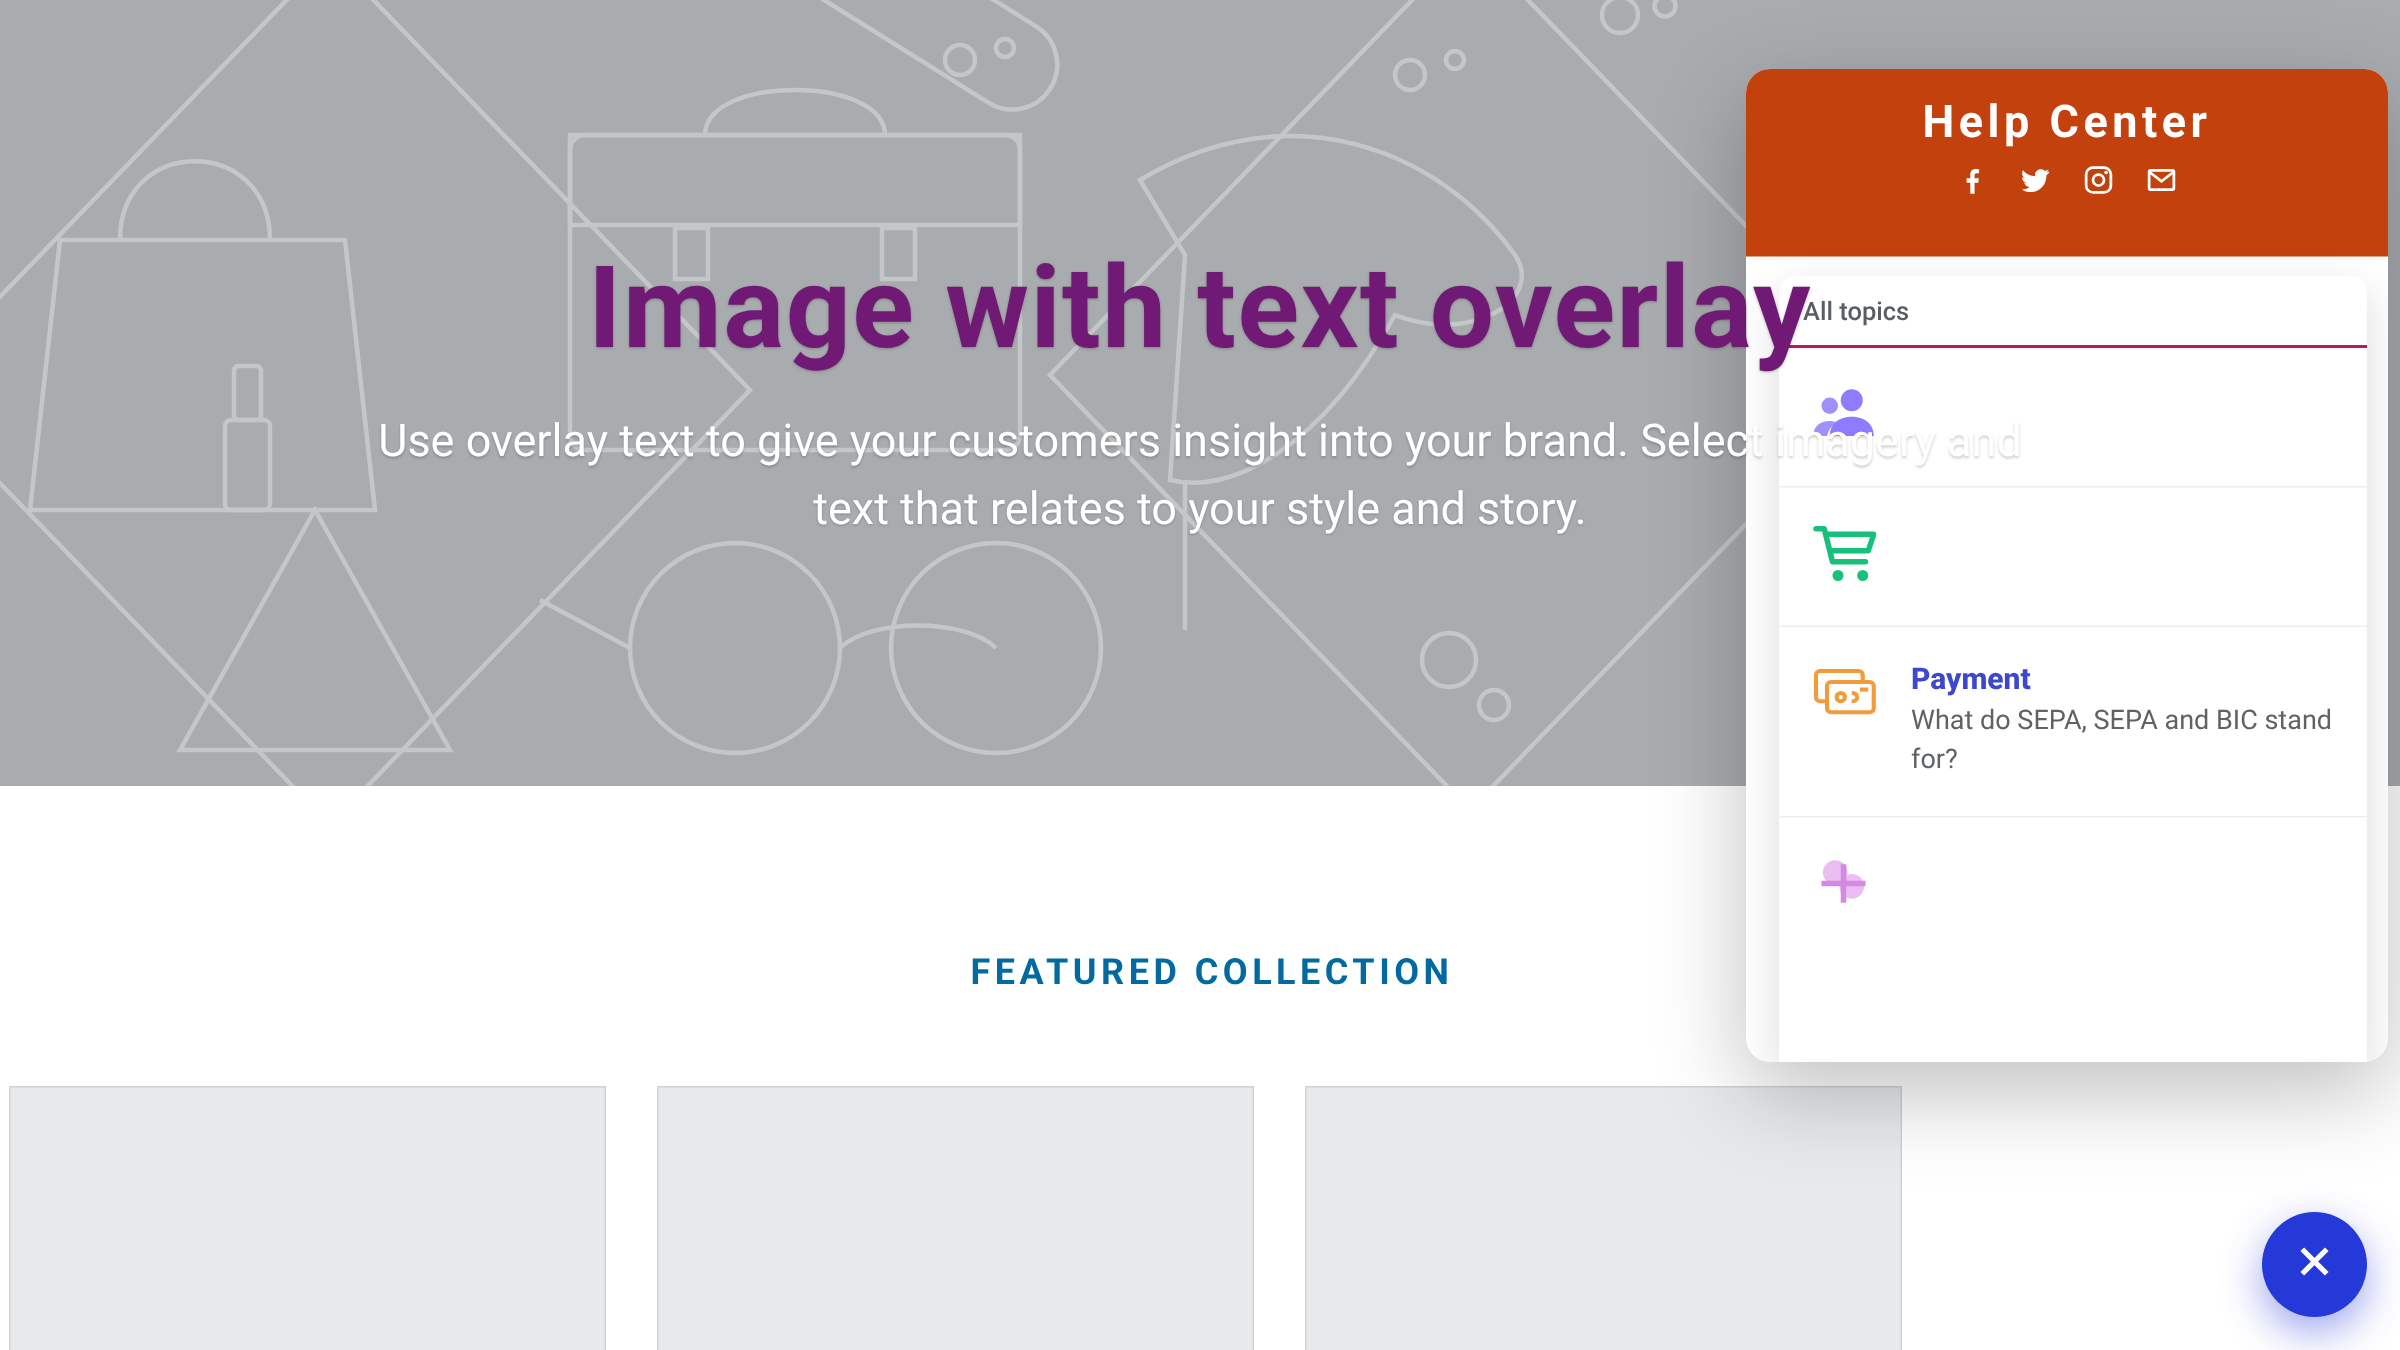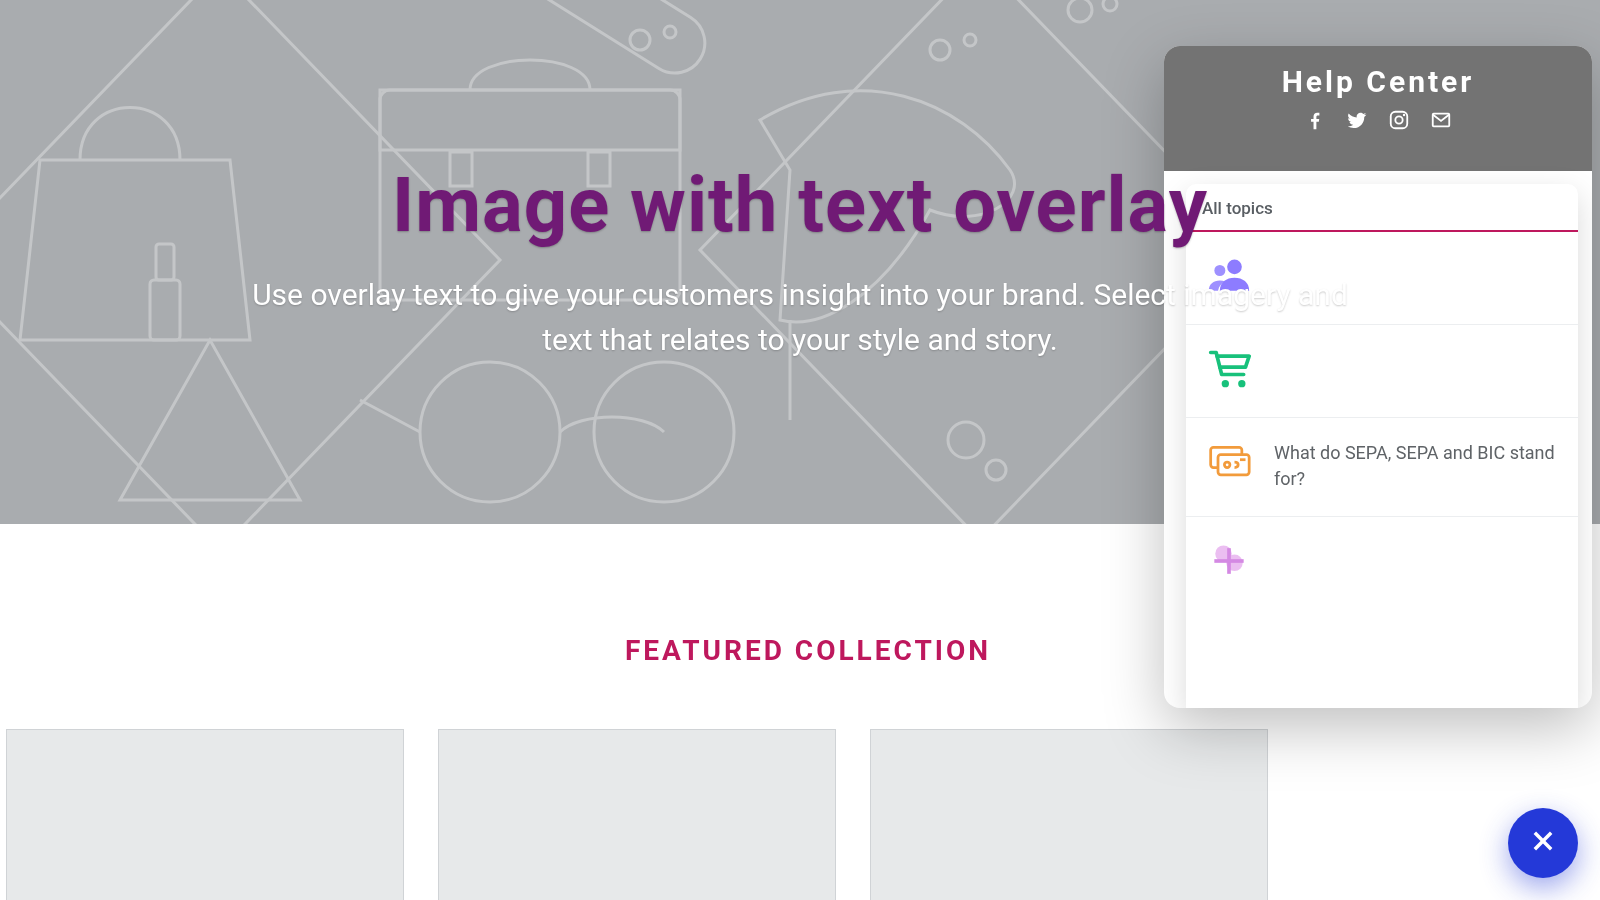--- a/index.html
+++ b/index.html
@@ -49,24 +49,24 @@
     font-weight: 400;
     text-shadow: 0 1px 2px rgba(0,0,0,0.2);
   }
 
   
   .featured {
     margin-top: 110px;
     text-align: center;
   }
   .featured-title {
-    font-size: 28px;
+    font-size: 24px;
     font-weight: 700;
     letter-spacing: 3px;
-    color: #be185d;
+    color: #0369a1;
     margin-left: 16px;
   }
   .product-row {
     display: flex;
     gap: 34px;
     padding: 0 6px;
     margin-top: 62px;
   }
   .product-card {
     width: 398px;
@@ -81,21 +81,21 @@
     top: 46px;
     right: 8px;
     width: 428px;
     height: 662px;
     border-radius: 16px;
     background: #fff;
     box-shadow: 0 20px 60px rgba(0,0,0,0.25);
     overflow: hidden;
   }
   .help-header {
-    background: #737373;
+    background: #c2410c;
     color: #fff;
     text-align: center;
     padding: 18px 0 40px 0;
   }
   .help-header-title {
     font-size: 30px;
     font-weight: 700;
     letter-spacing: 3px;
   }
   .social-row {
@@ -302,20 +302,21 @@
             <g fill="none" stroke="#f29b3b" stroke-width="3" stroke-linejoin="round">
               <rect x="4" y="8" width="34" height="22" rx="3"></rect>
               <rect x="12" y="16" width="34" height="22" rx="3" fill="#fff"></rect>
               <circle cx="22" cy="27" r="3"></circle>
               <path d="M30 24c2 0 4 1 4 3s-2 3-4 3"></path>
               <rect x="36" y="20" width="6" height="3" fill="#f29b3b" stroke="none"></rect>
             </g>
           </svg>
       </div>
       <div class="topic-text">
+        <div class="topic-title">Payment</div>
         <div class="topic-desc">What do SEPA, SEPA and BIC stand for?</div>
       </div>
     </div>
 
     <div class="topic">
       <div class="topic-icon">
         <svg viewBox="0 0 48 48">
             <g fill="#e9b7f0" opacity="0.9">
               <circle cx="18" cy="16" r="9"></circle>
               <circle cx="30" cy="26" r="9"></circle>

